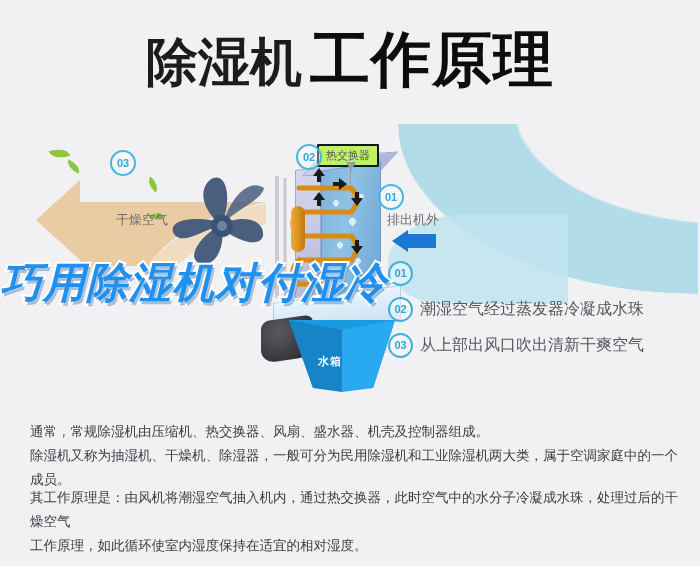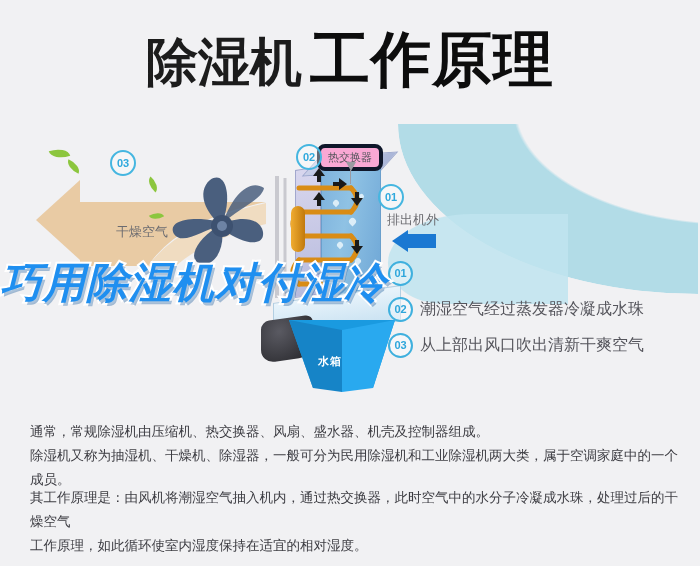--- a/index.html
+++ b/index.html
@@ -115,22 +115,22 @@
     background:rgba(255,255,255,.35);
     font-family:"Liberation Sans",sans-serif;
   }
   .diag-lbl{
     position:absolute;font-size:13px;color:#6b6b70;
     font-family:"Liberation Sans","DejaVu Sans",sans-serif;
     white-space:nowrap;
   }
   .callout{
     position:absolute;left:317px;top:26px;
-    padding:2px 7px;border:4px solid #0f172a;border-radius:8px;
-    font-size:11px;color:#55555c;background:#f9a8d4;white-space:nowrap;
+    padding:2px 7px;border:2px solid #0f172a;border-radius:1px;
+    font-size:11px;color:#55555c;background:#bef264;white-space:nowrap;
   }
   .callout-tail{
     position:absolute;left:346px;top:44px;width:0;height:0;
     border-left:5px solid transparent;border-right:5px solid transparent;
     border-top:9px solid #9b9ba2;
   }
   .callout-stem{
     position:absolute;left:350px;top:52px;width:1px;height:14px;background:#9b9ba2;
   }
 
@@ -271,21 +271,21 @@
     <div class="callout">
       <span>热交换器</span>
     </div>
     <div class="callout-tail"></div>
     <div class="callout-stem"></div>
 
     <div class="badge" style="left:296px;top:26px;">02</div>
     <div class="badge" style="left:110px;top:32px;">03</div>
     <div class="badge" style="left:378px;top:66px;">01</div>
 
-    <div class="diag-lbl" style="left:116px;top:105px;">干燥空气</div>
+    <div class="diag-lbl" style="left:116px;top:93px;">干燥空气</div>
     <div class="diag-lbl" style="left:387px;top:93px;">排出机外</div>
   </div>
 
   <div class="legend">
     <div class="legend-row">
       <div class="legend-badge">01</div>
     </div>
     <div class="legend-row">
       <div class="legend-badge">02</div>
       <div class="legend-text">潮湿空气经过蒸发器冷凝成水珠</div>

